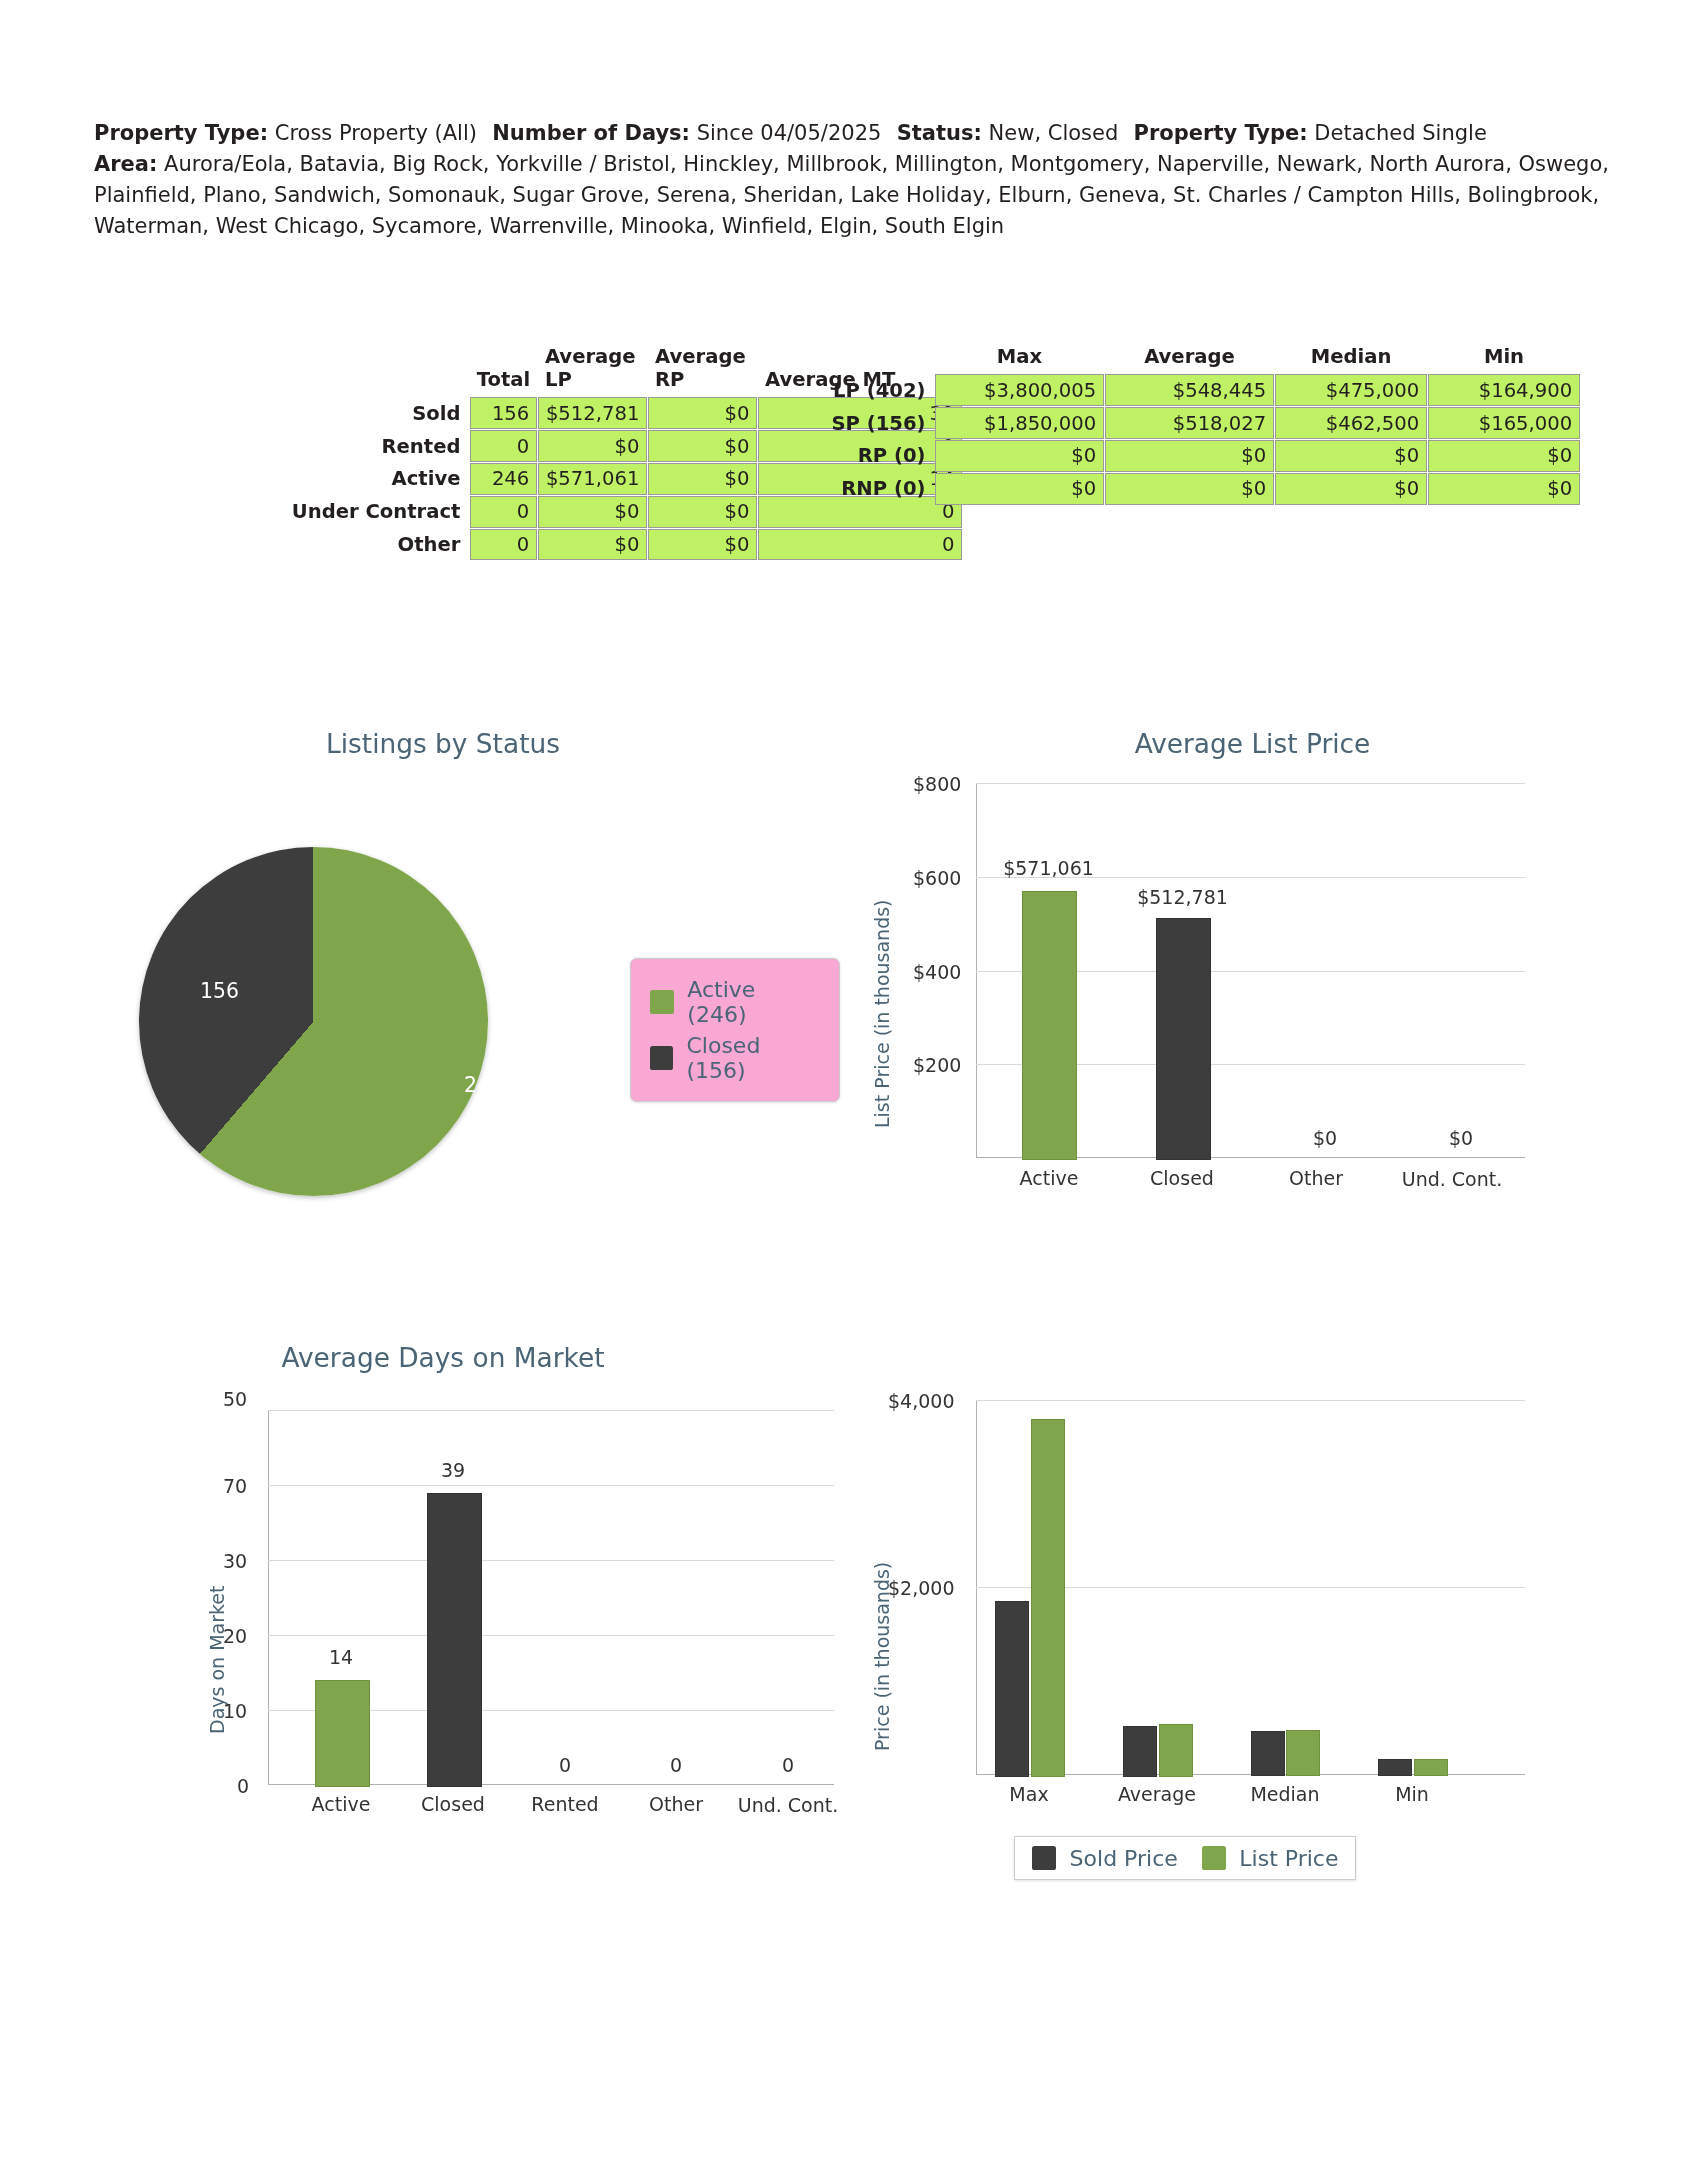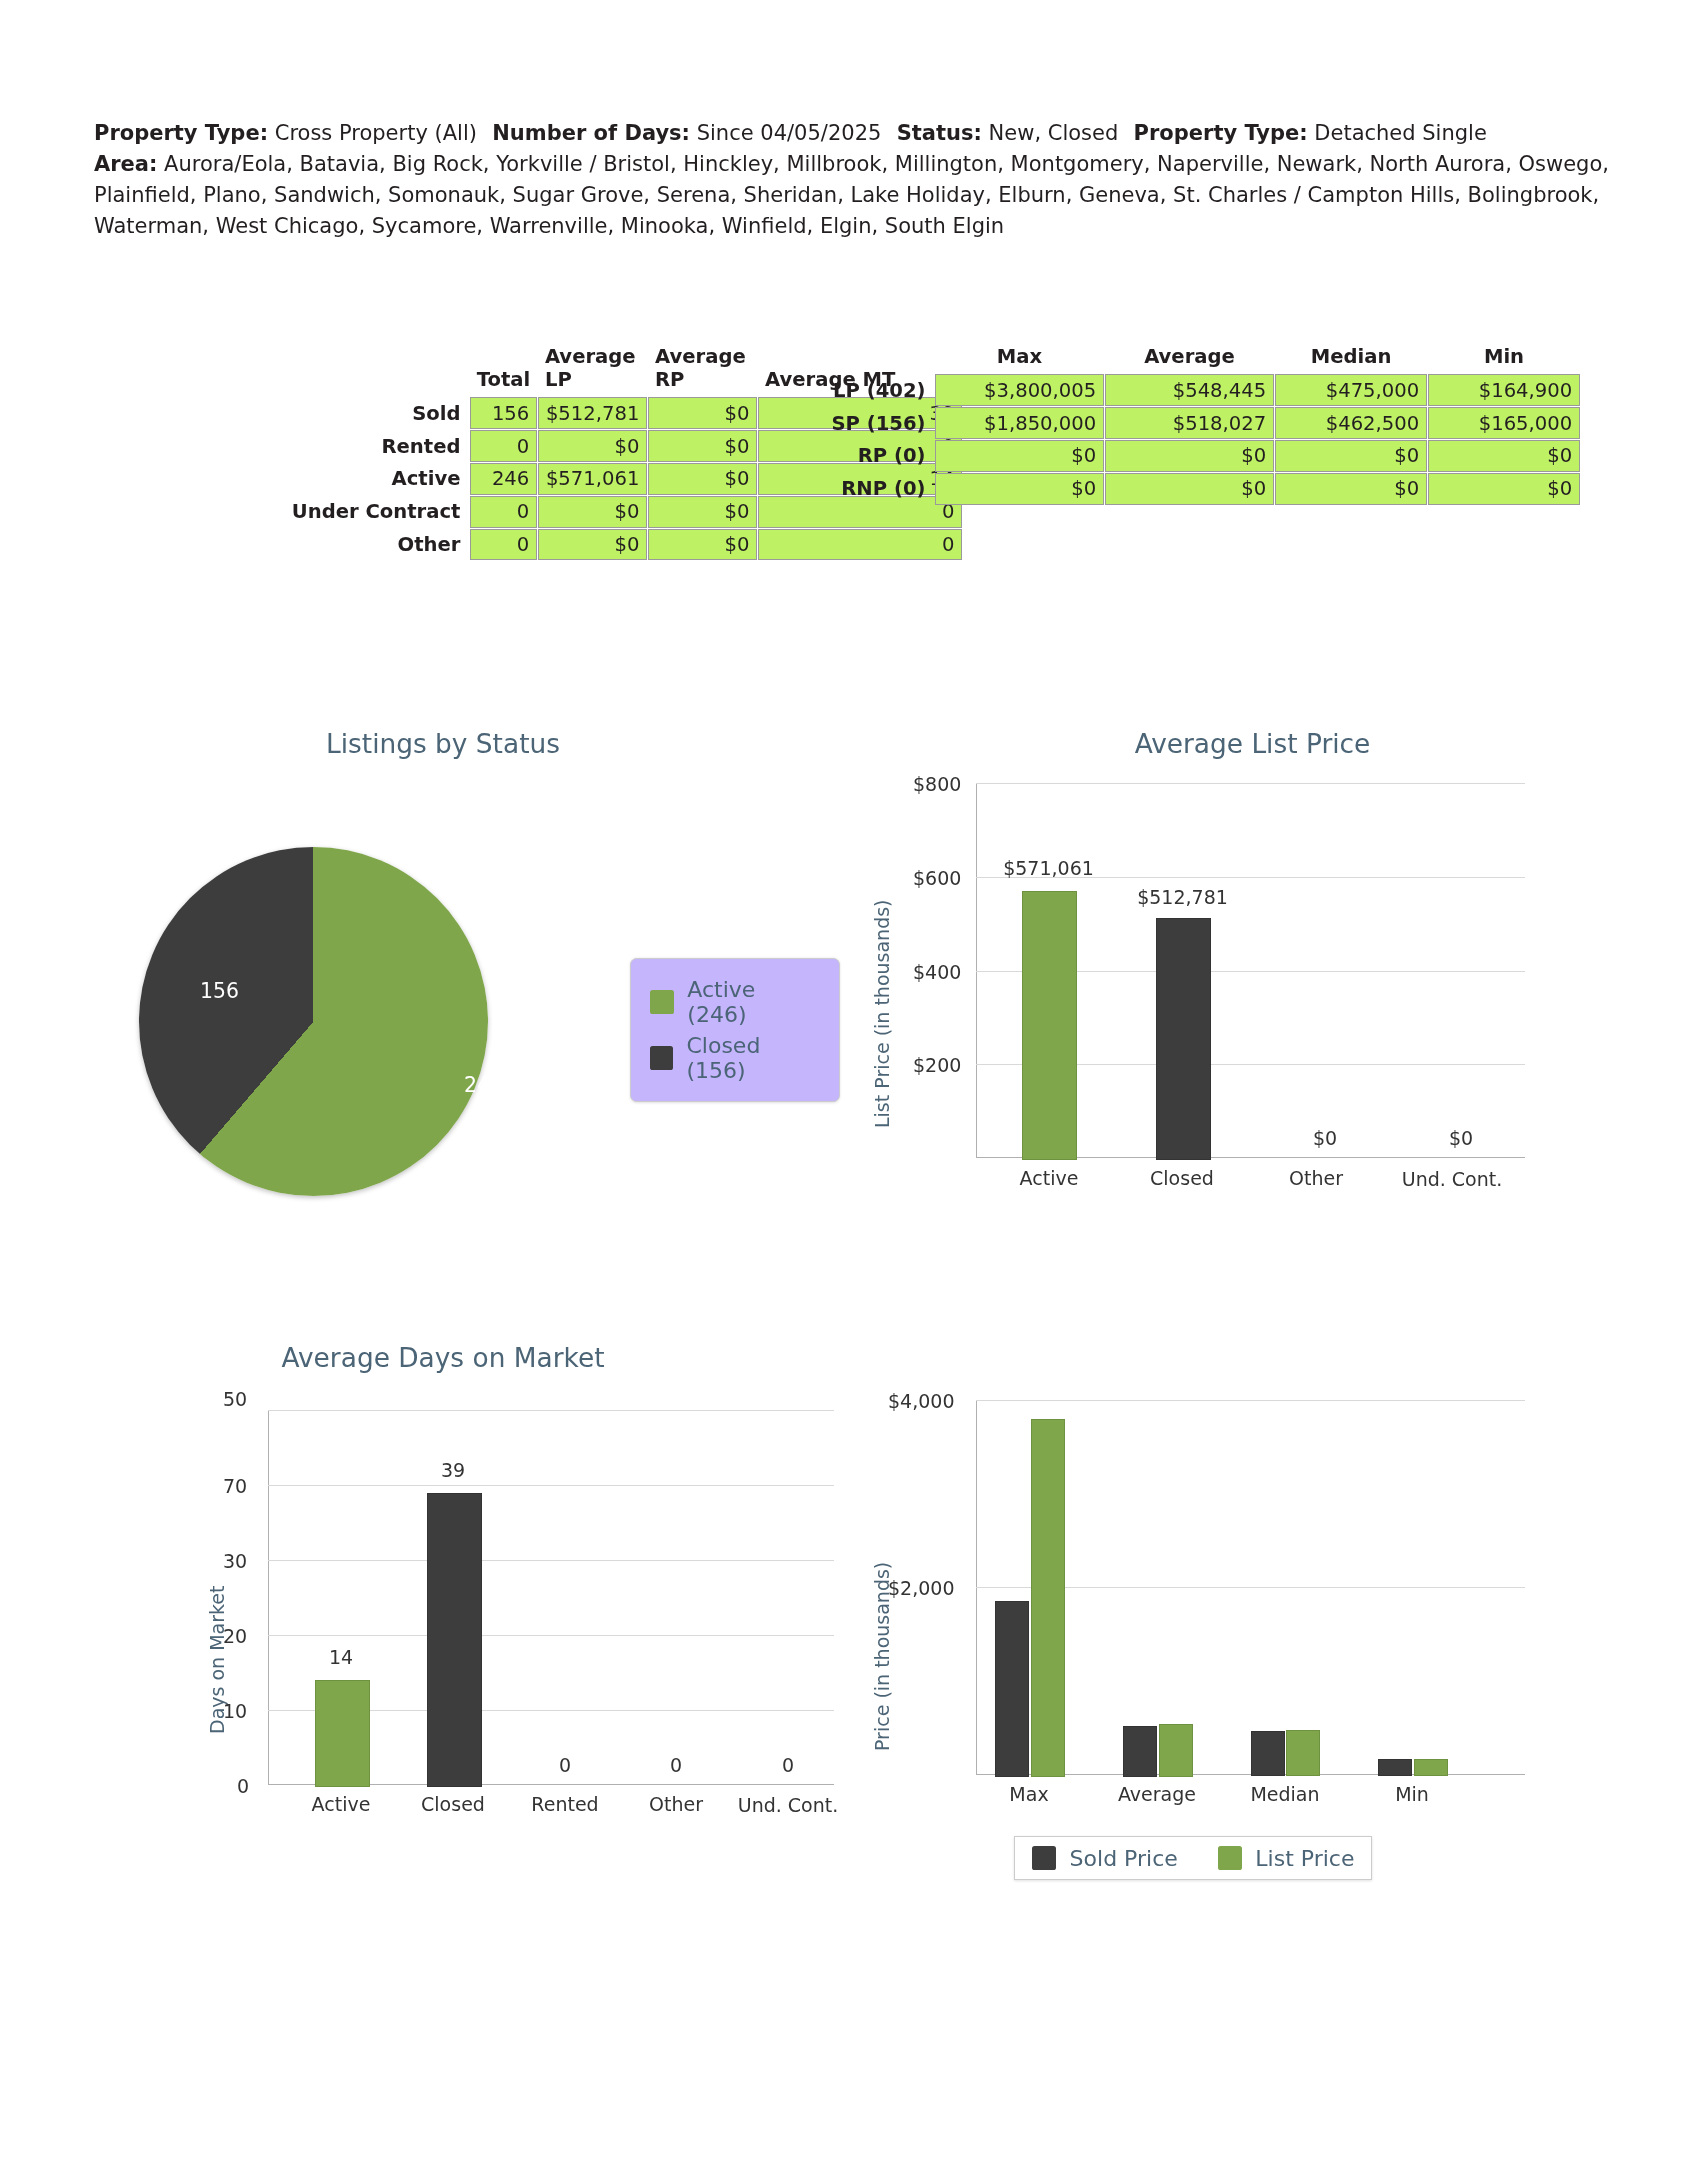--- a/index.html
+++ b/index.html
@@ -149,21 +149,21 @@
   }
   .pie-val {
     position: absolute;
     font-size: 20.4px;
     color: #ffffff;
   }
   .legend-box {
     position: absolute;
     border: 0.9px solid #cccccc;
     border-radius: 6.8px;
-    background: #c4b5fd;
+    background: #f9a8d4;
     box-shadow: 0 0.9px 2.6px rgba(0,0,0,0.12);
     padding: 12px 19px;
   }
   .legend-row {
     display: flex;
     align-items: center;
     margin: 6px 0;
     font-size: 22px;
     color: #4b6476;
   }
@@ -187,21 +187,21 @@
   }
   .legend-bottom {
     position: absolute;
     border: 0.9px solid #cccccc;
     border-radius: 0;
     background: #fff;
     box-shadow: 0 0.9px 2.6px rgba(0,0,0,0.12);
     padding: 8.5px 17px;
     display: flex;
     align-items: center;
-    gap: 40px;
+    gap: 24px;
   }
   .legend-bottom .legend-row { margin: 0; }
 </style>
 </head>
 <body>
 
 <div class="page">
 
   <div class="criteria">
     <span class="seg"><b>Property Type:</b>

